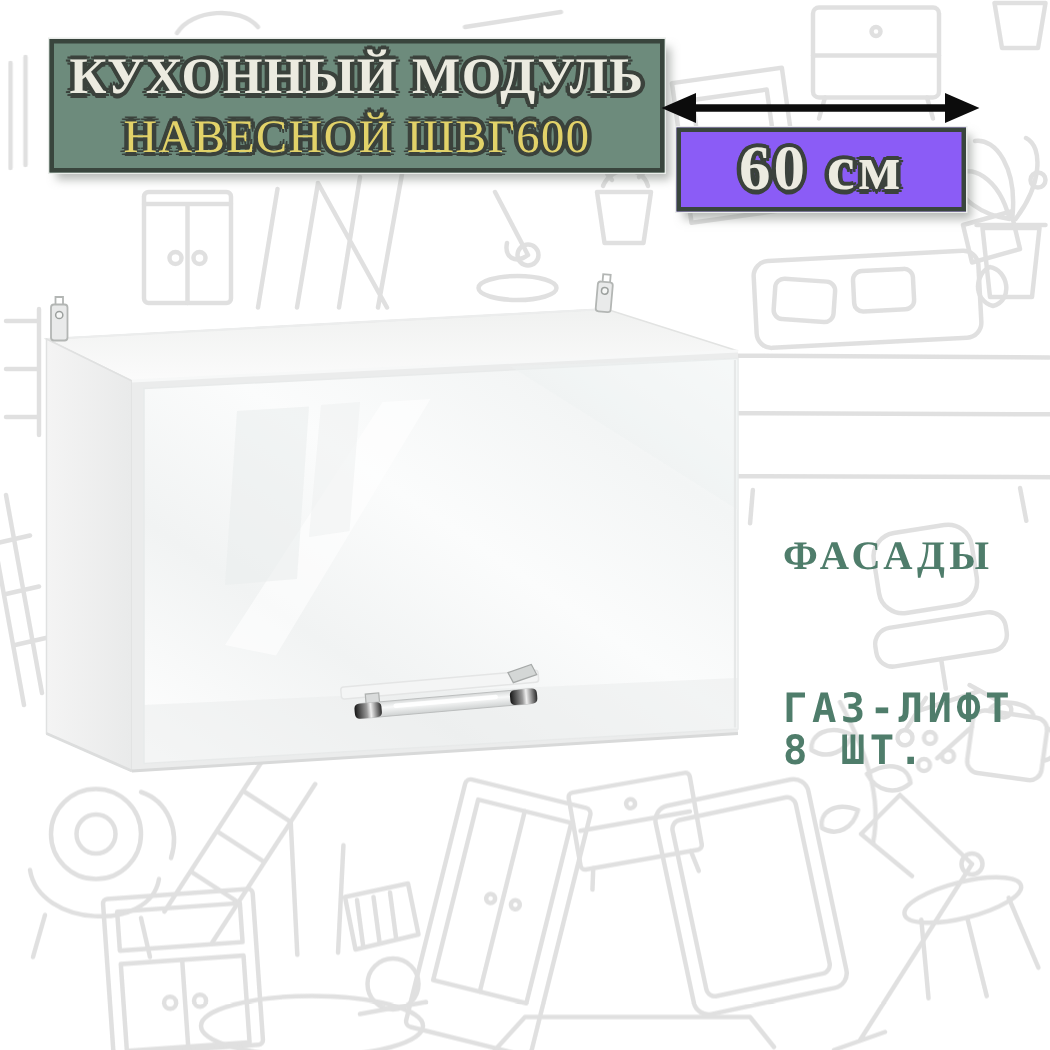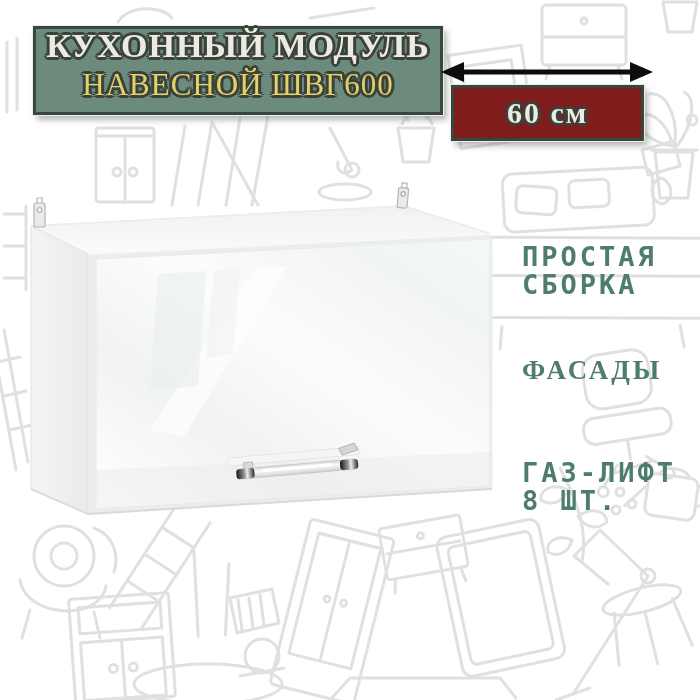--- a/index.html
+++ b/index.html
@@ -5,45 +5,45 @@
   html,body{margin:0;padding:0;background:#ffffff;}
   body{width:700px;height:700px;overflow:hidden;}
   .stage{position:relative;width:700px;height:700px;font-family:"Liberation Sans",sans-serif;}
   svg.bg,svg.cab{position:absolute;left:0;top:0;}
   svg.cab{z-index:1;}
 
   .banner{
     position:absolute;left:33px;top:26px;width:404px;height:83px;z-index:3;
     background:#6d8b7c;border:3px solid #39453d;
     box-shadow:0 0 0 1px #e9ece9, 4px 5px 6px rgba(110,115,110,.5);
-    display:flex;flex-direction:column;align-items:center;
+    display:flex;flex-direction:column;align-items:center;justify-content:center;
     text-align:center;
   }
   .t1{
     font-family:"Liberation Serif","DejaVu Serif",serif;font-weight:700;
     font-size:34px;line-height:1.02;color:#ecebe0;letter-spacing:1px;
     text-shadow:-3px 0 0 #3b423c,3px 0 0 #3b423c,0 -3px 0 #3b423c,0 3px 0 #3b423c,
                 -2px -2px 0 #3b423c,2px -2px 0 #3b423c,-2px 2px 0 #3b423c,2px 2px 0 #3b423c;
   }
   .t2{
     margin-top:5px;font-family:"Liberation Serif","DejaVu Serif",serif;font-weight:400;
     font-size:31px;line-height:1.02;color:#e2d269;letter-spacing:1px;
     text-shadow:-3px 0 0 #3b423c,3px 0 0 #3b423c,0 -3px 0 #3b423c,0 3px 0 #3b423c,
                 -2px -2px 0 #3b423c,2px -2px 0 #3b423c,-2px 2px 0 #3b423c,2px 2px 0 #3b423c;
   }
 
   .arrow{position:absolute;left:441px;top:57px;z-index:3;}
 
   .dim{
     position:absolute;left:451px;top:85px;width:187px;height:50px;z-index:3;
-    background:#7f1d1d;border:3px solid #39453d;
+    background:#8b5cf6;border:3px solid #39453d;
     box-shadow:0 0 0 1px #e9ece9, 4px 5px 6px rgba(110,115,110,.5);
     display:flex;align-items:center;justify-content:center;
     font-family:"Liberation Serif","DejaVu Serif",serif;font-weight:700;
-    font-size:30px;color:#ecebe0;letter-spacing:2px;
+    font-size:42px;color:#ecebe0;letter-spacing:2px;
     text-shadow:-3px 0 0 #3b423c,3px 0 0 #3b423c,0 -3px 0 #3b423c,0 3px 0 #3b423c,
                 -2px -2px 0 #3b423c,2px -2px 0 #3b423c,-2px 2px 0 #3b423c,2px 2px 0 #3b423c;
   }
 
   .feat{
     position:absolute;left:522px;z-index:2;white-space:nowrap;
     font-family:"DejaVu Sans Mono",monospace;font-weight:700;
     font-size:27px;line-height:28px;letter-spacing:3px;color:#4f7d6b;
   }
   .f1{top:243px;} .f2{top:356px;font-family:Liberation Serif, serif;} .f3{top:459px;}
@@ -225,24 +225,20 @@
   </div>
 
   <svg class="arrow" width="212" height="30" viewBox="0 0 212 30">
     <line x1="16" y1="15" x2="196" y2="15" stroke="#0c0c0c" stroke-width="5"></line>
     <polygon points="0,15 23,5 23,25" fill="#0c0c0c"></polygon>
     <polygon points="212,15 189,5 189,25" fill="#0c0c0c"></polygon>
   </svg>
 
   <div class="dim">60 см</div>
 
-  <div class="feat f1">
-    <div>ПРОСТАЯ</div>
-    <div>СБОРКА</div>
-  </div>
   <div class="feat f2">
     <div>ФАСАДЫ</div>
   </div>
   <div class="feat f3">
     <div>ГАЗ-ЛИФТ</div>
     <div>8 ШТ.</div>
   </div>
 
 </div>
 

